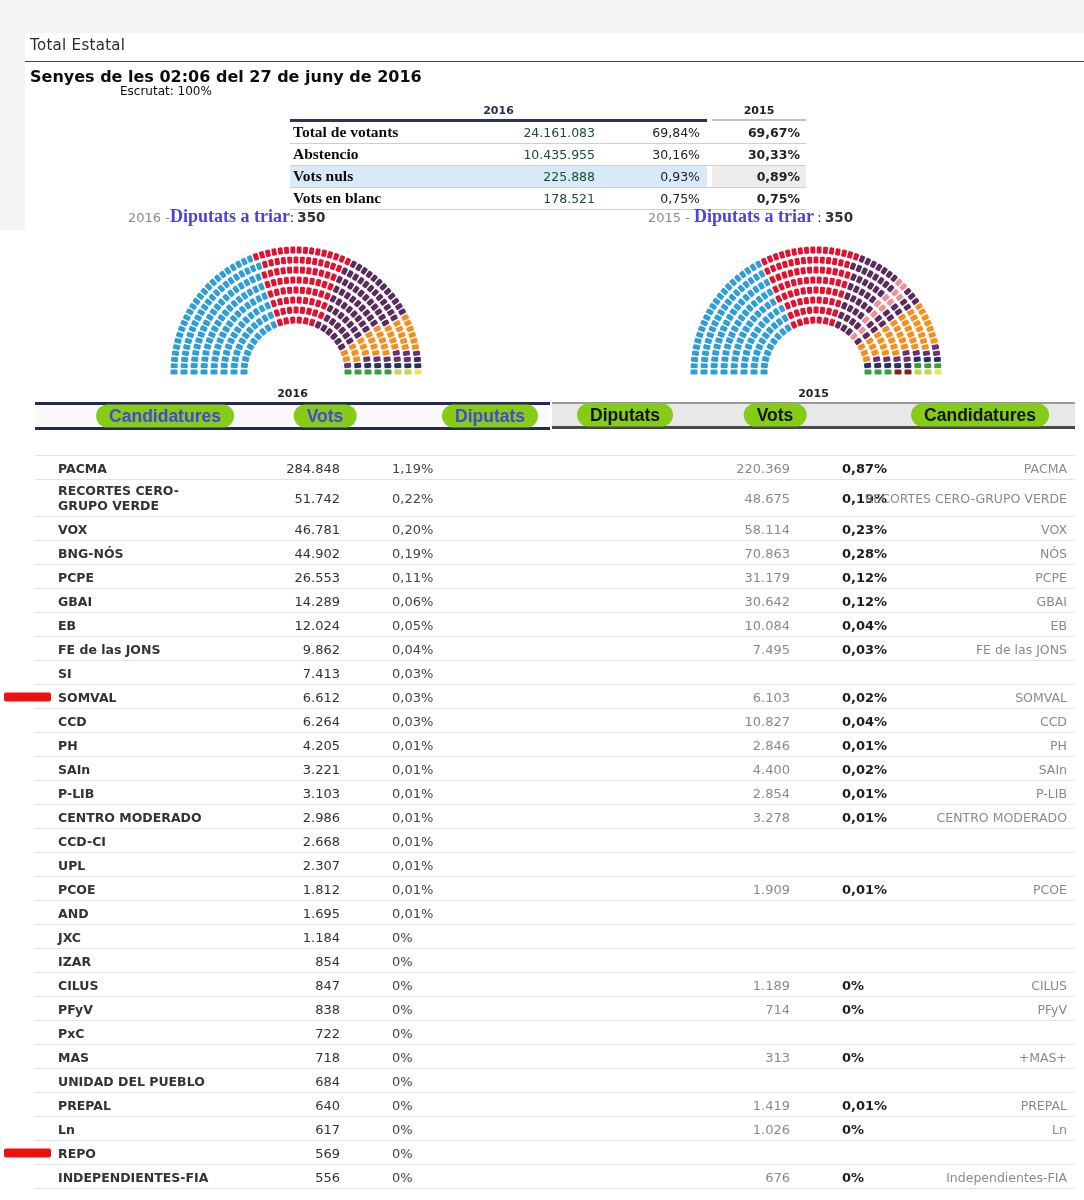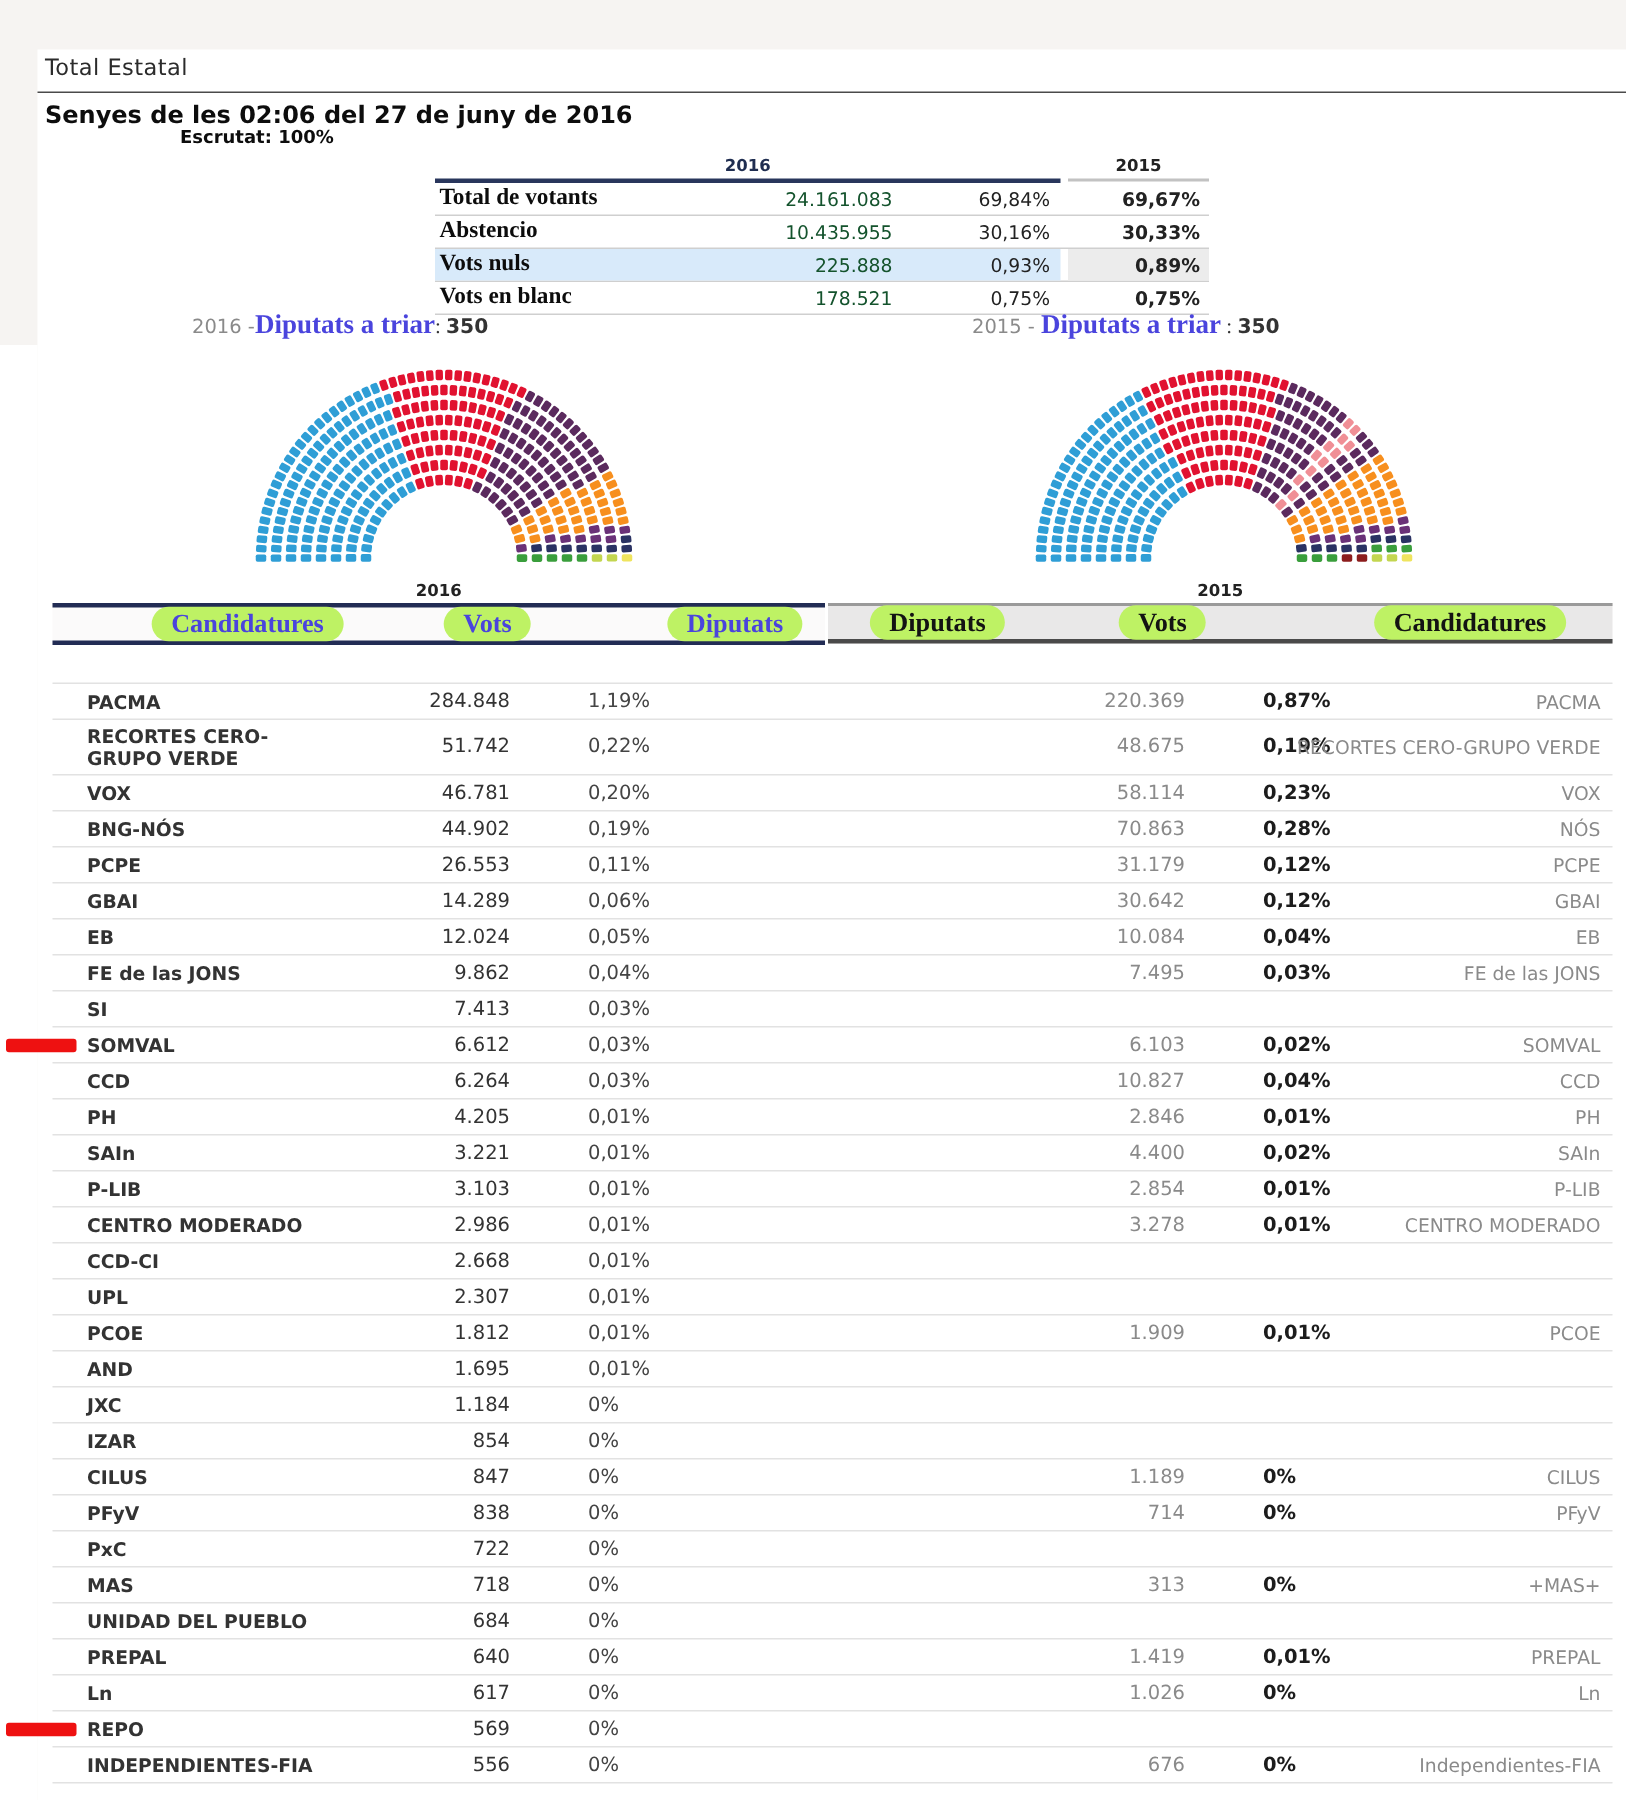--- a/index.html
+++ b/index.html
@@ -5,21 +5,21 @@
   html,body{margin:0;padding:0;}
   body{width:1084px;height:1200px;position:relative;background:#f6f4f2;
        font-family:"DejaVu Sans","Liberation Sans",sans-serif;overflow:hidden;}
   .panel{position:absolute;background:#ffffff;}
   #panel-main{left:25px;top:33px;width:1059px;height:1167px;}
   #panel-left{left:0;top:230px;width:25px;height:970px;}
 
   #page-title{position:absolute;left:30px;top:36px;font-size:15px;color:#2b2b2b;letter-spacing:.3px;}
   #title-rule{position:absolute;left:25px;top:61px;width:1059px;border-top:1px solid #4a4a4a;}
   #signal-line{position:absolute;left:30px;top:67px;font-size:16px;font-weight:bold;color:#0d0d0d;}
-  #scrutiny-line{position:absolute;left:120px;top:84px;font-size:12px;font-weight:bold;color:#0d0d0d;text-align:right;}
+  #scrutiny-line{position:absolute;left:120px;top:84px;font-size:12px;font-weight:normal;color:#0d0d0d;text-align:right;}
 
   
   #summary{position:absolute;left:290px;top:104px;width:516px;}
   .sum-head{position:relative;height:18px;}
   .sum-head .yr{position:absolute;font-size:11px;font-weight:bold;text-align:center;height:15px;}
   .sum-head .y16{left:0;width:417px;color:#1f2d50;border-bottom:3px solid #29365c;}
   .sum-head .y15{left:422px;width:94px;color:#222;border-bottom:2px solid #c2c2c2;}
   .sum-row{position:relative;height:21px;border-bottom:1px solid #cfcfcf;}
   .sum-row .hl16{position:absolute;left:0;top:0;width:417px;height:100%;background:#d8eafa;}
   .sum-row .hl15{position:absolute;left:422px;top:0;width:94px;height:100%;background:#ececec;}
@@ -37,22 +37,22 @@
   .hemi-label .tot{color:#333;font-weight:bold;font-size:13.5px;}
   svg.hemicycle{position:absolute;top:242px;}
   #hemi-2016{left:163px;} #hemi-2015{left:683px;}
 
   
   .tbl-year{position:absolute;top:387px;font-size:11px;font-weight:bold;color:#222;text-align:center;}
   #tbl-year-2016{left:35px;width:515px;} #tbl-year-2015{left:552px;width:523px;}
   .thead{position:absolute;top:402px;height:22px;}
   #thead-2016{left:35px;width:515px;background:#fbfafa;border-top:3px solid #222c54;border-bottom:3px solid #222c54;}
   #thead-2015{left:552px;width:523px;background:#e9e8e8;border-top:2px solid #9a9a9a;border-bottom:3px solid #4a4a4a;}
-  .pill{position:absolute;top:50%;transform:translate(-50%,-50%);background:#bef264;border-radius:12px;
-        padding:1px 13px;font-family:Liberation Serif, serif;font-weight:bold;font-size:17.5px;white-space:nowrap;}
+  .pill{position:absolute;top:50%;transform:translate(-50%,-50%);background:#84cc16;border-radius:12px;
+        padding:1px 13px;font-family:Liberation Sans, sans-serif;font-weight:bold;font-size:17.5px;white-space:nowrap;}
   #thead-2016 .pill{color:#4a44dd;} #thead-2015 .pill{color:#131313;}
 
   #rows{position:absolute;left:35px;top:428px;width:1040px;}
   .spacer{height:27px;border-bottom:1px solid #e2e2e2;}
   .rrow{position:relative;height:23px;border-bottom:1px solid #e2e2e2;}
   .rrow.tall{height:36px;}
   .cell{position:absolute;top:50%;transform:translateY(-50%);font-size:13px;color:#3a3a3a;white-space:nowrap;}
   .n16{left:23px;font-size:12.5px;font-weight:bold;color:#333;}
   .rrow.tall .n16{white-space:normal;width:162px;line-height:15px;}
   .v16{left:180px;width:125px;text-align:right;color:#333;}

